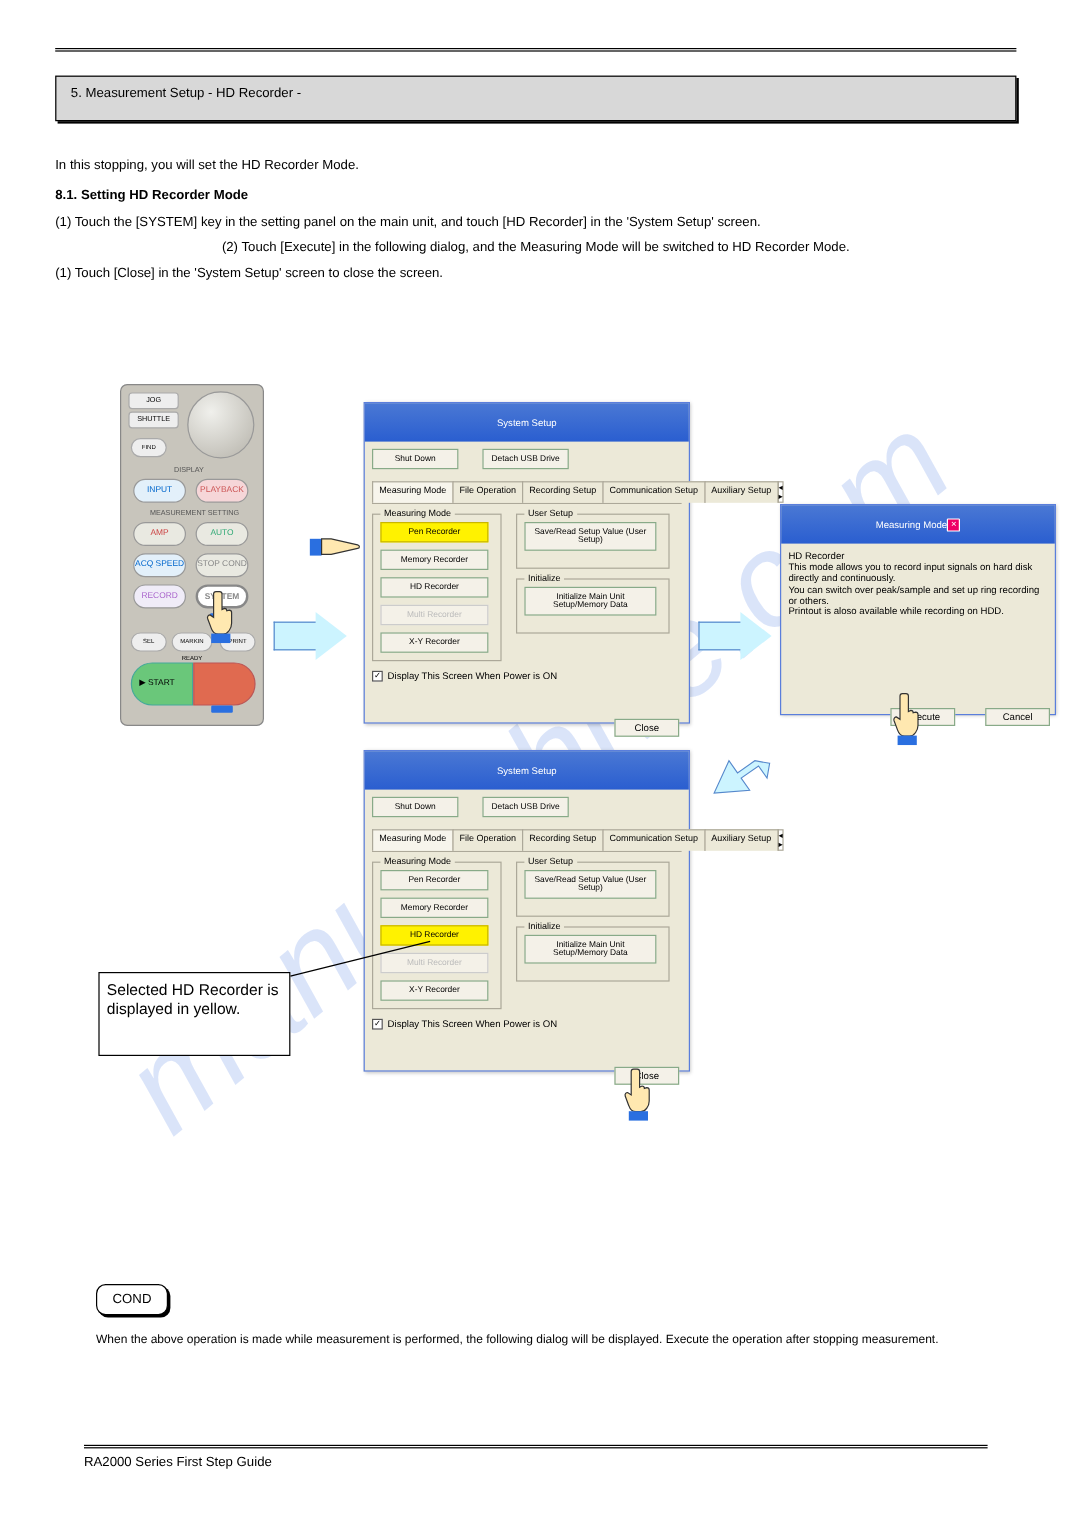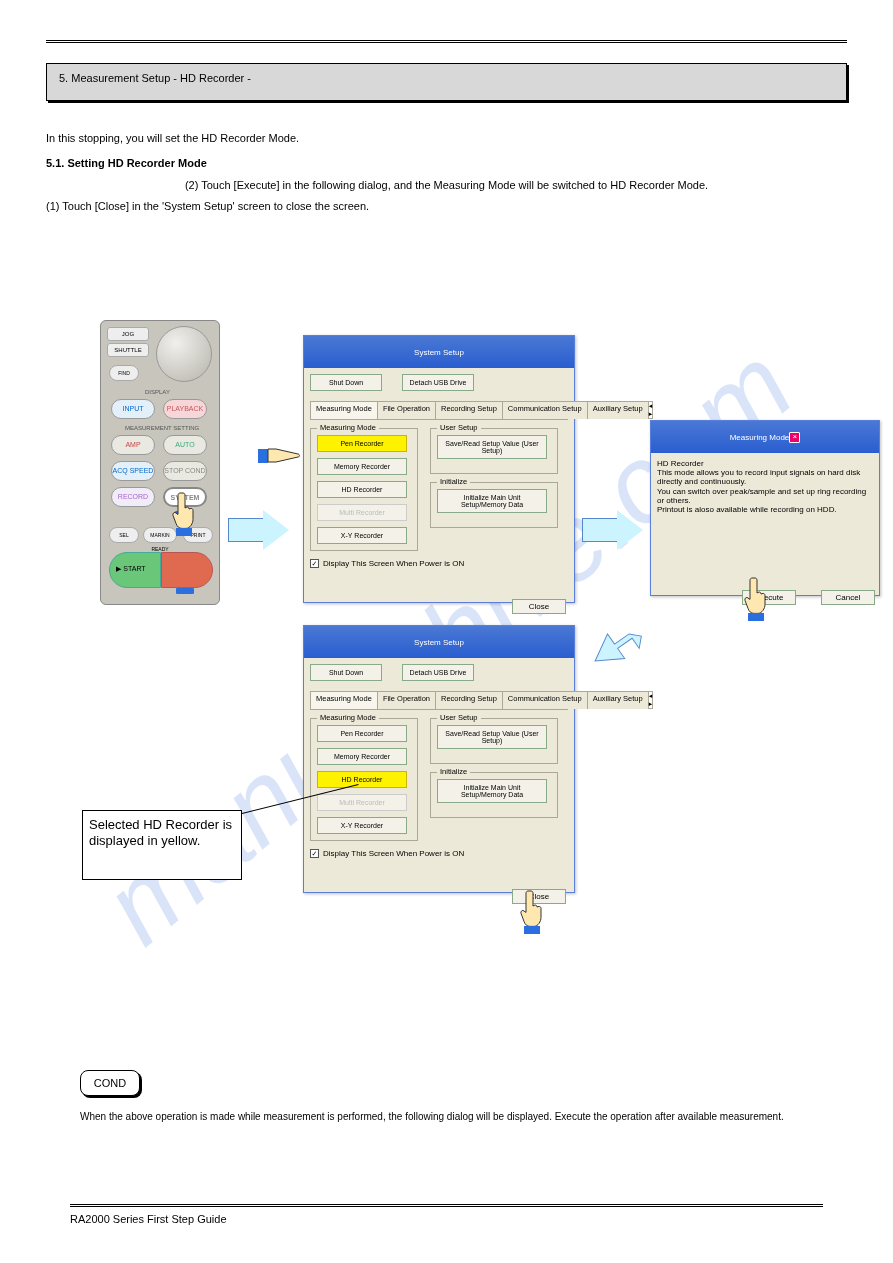--- a/index.html
+++ b/index.html
@@ -201,21 +201,22 @@
 
 <div class="page">
 
   <div class="hr-double"></div>
   <div class="header-right">5. Measurement Setup - HD Recorder -</div>
 
   <div class="section-banner">5. Measurement Setup - HD Recorder -</div>
 
   <div class="body-text">
     <div>In this stopping, you will set the HD Recorder Mode.</div>
-    <div class="subhead">5.1. Setting HD Recorder Mode</div>
+    <div class="subhead">8.1. Setting HD Recorder Mode</div>
+    <div style="margin-top:6px;">(1) Touch the [SYSTEM] key in the setting panel on the main unit, and touch [HD Recorder]    in the 'System Setup' screen.</div>
     <div style="margin-top:6px;text-align:center;">(2) Touch [Execute] in the following dialog, and the Measuring Mode will be switched to HD    Recorder Mode.</div>
     <div style="margin-top:6px;">(1) Touch [Close] in the 'System Setup' screen to close the screen.</div>
   </div>
 
   <div class="watermark">manualshive.com</div>
 
   <div class="panel">
     <div class="dial"></div>
     <div class="small-btn" style="left:6px; top:6px;">JOG</div>
     <div class="small-btn" style="left:6px; top:22px;">SHUTTLE</div>
@@ -389,17 +390,17 @@
     <svg viewBox="0 0 28 46">
         <path d="M13 3c1.3 0 2 1 2 2v13l2-1c1 0 2 .6 2 2l2-.6c1 0 2 .8 2 2v9c0 4-3 9-7 9h-4c-3 0-5-2-6-5l-3-8c-.6-2 1-3 2-3l3 2V5c0-1 1-2 2-2z" fill="#ffe8b0" stroke="#333" stroke-width="1"></path>
         <rect x="6" y="38" width="16" height="8" fill="#2a6fe0"></rect>
       </svg>
   </div>
 
   <div class="note-box" style="left:82px; top:810px; height:70px;">Selected HD Recorder is displayed in yellow.</div>
   <div class="note-line" style="left:242px; top:813px; width:120px; transform:rotate(-14deg);"></div>
 
   <div class="tips-box" style="left:80px; top:1070px;">COND</div>
-  <div style="position:absolute; left:80px; top:1110px; right:80px; font-size:10px; line-height:1.35;">When the above operation is made while measurement is performed, the following dialog will be displayed. Execute the operation after available measurement.</div>
+  <div style="position:absolute; left:80px; top:1110px; right:80px; font-size:10px; line-height:1.35;">When the above operation is made while measurement is performed, the following dialog will be displayed. Execute the operation after stopping measurement.</div>
 
   <div class="footer-hr"></div>
   <div class="footer-text">RA2000 Series First Step Guide</div>
 </div>
 
 </body></html>

